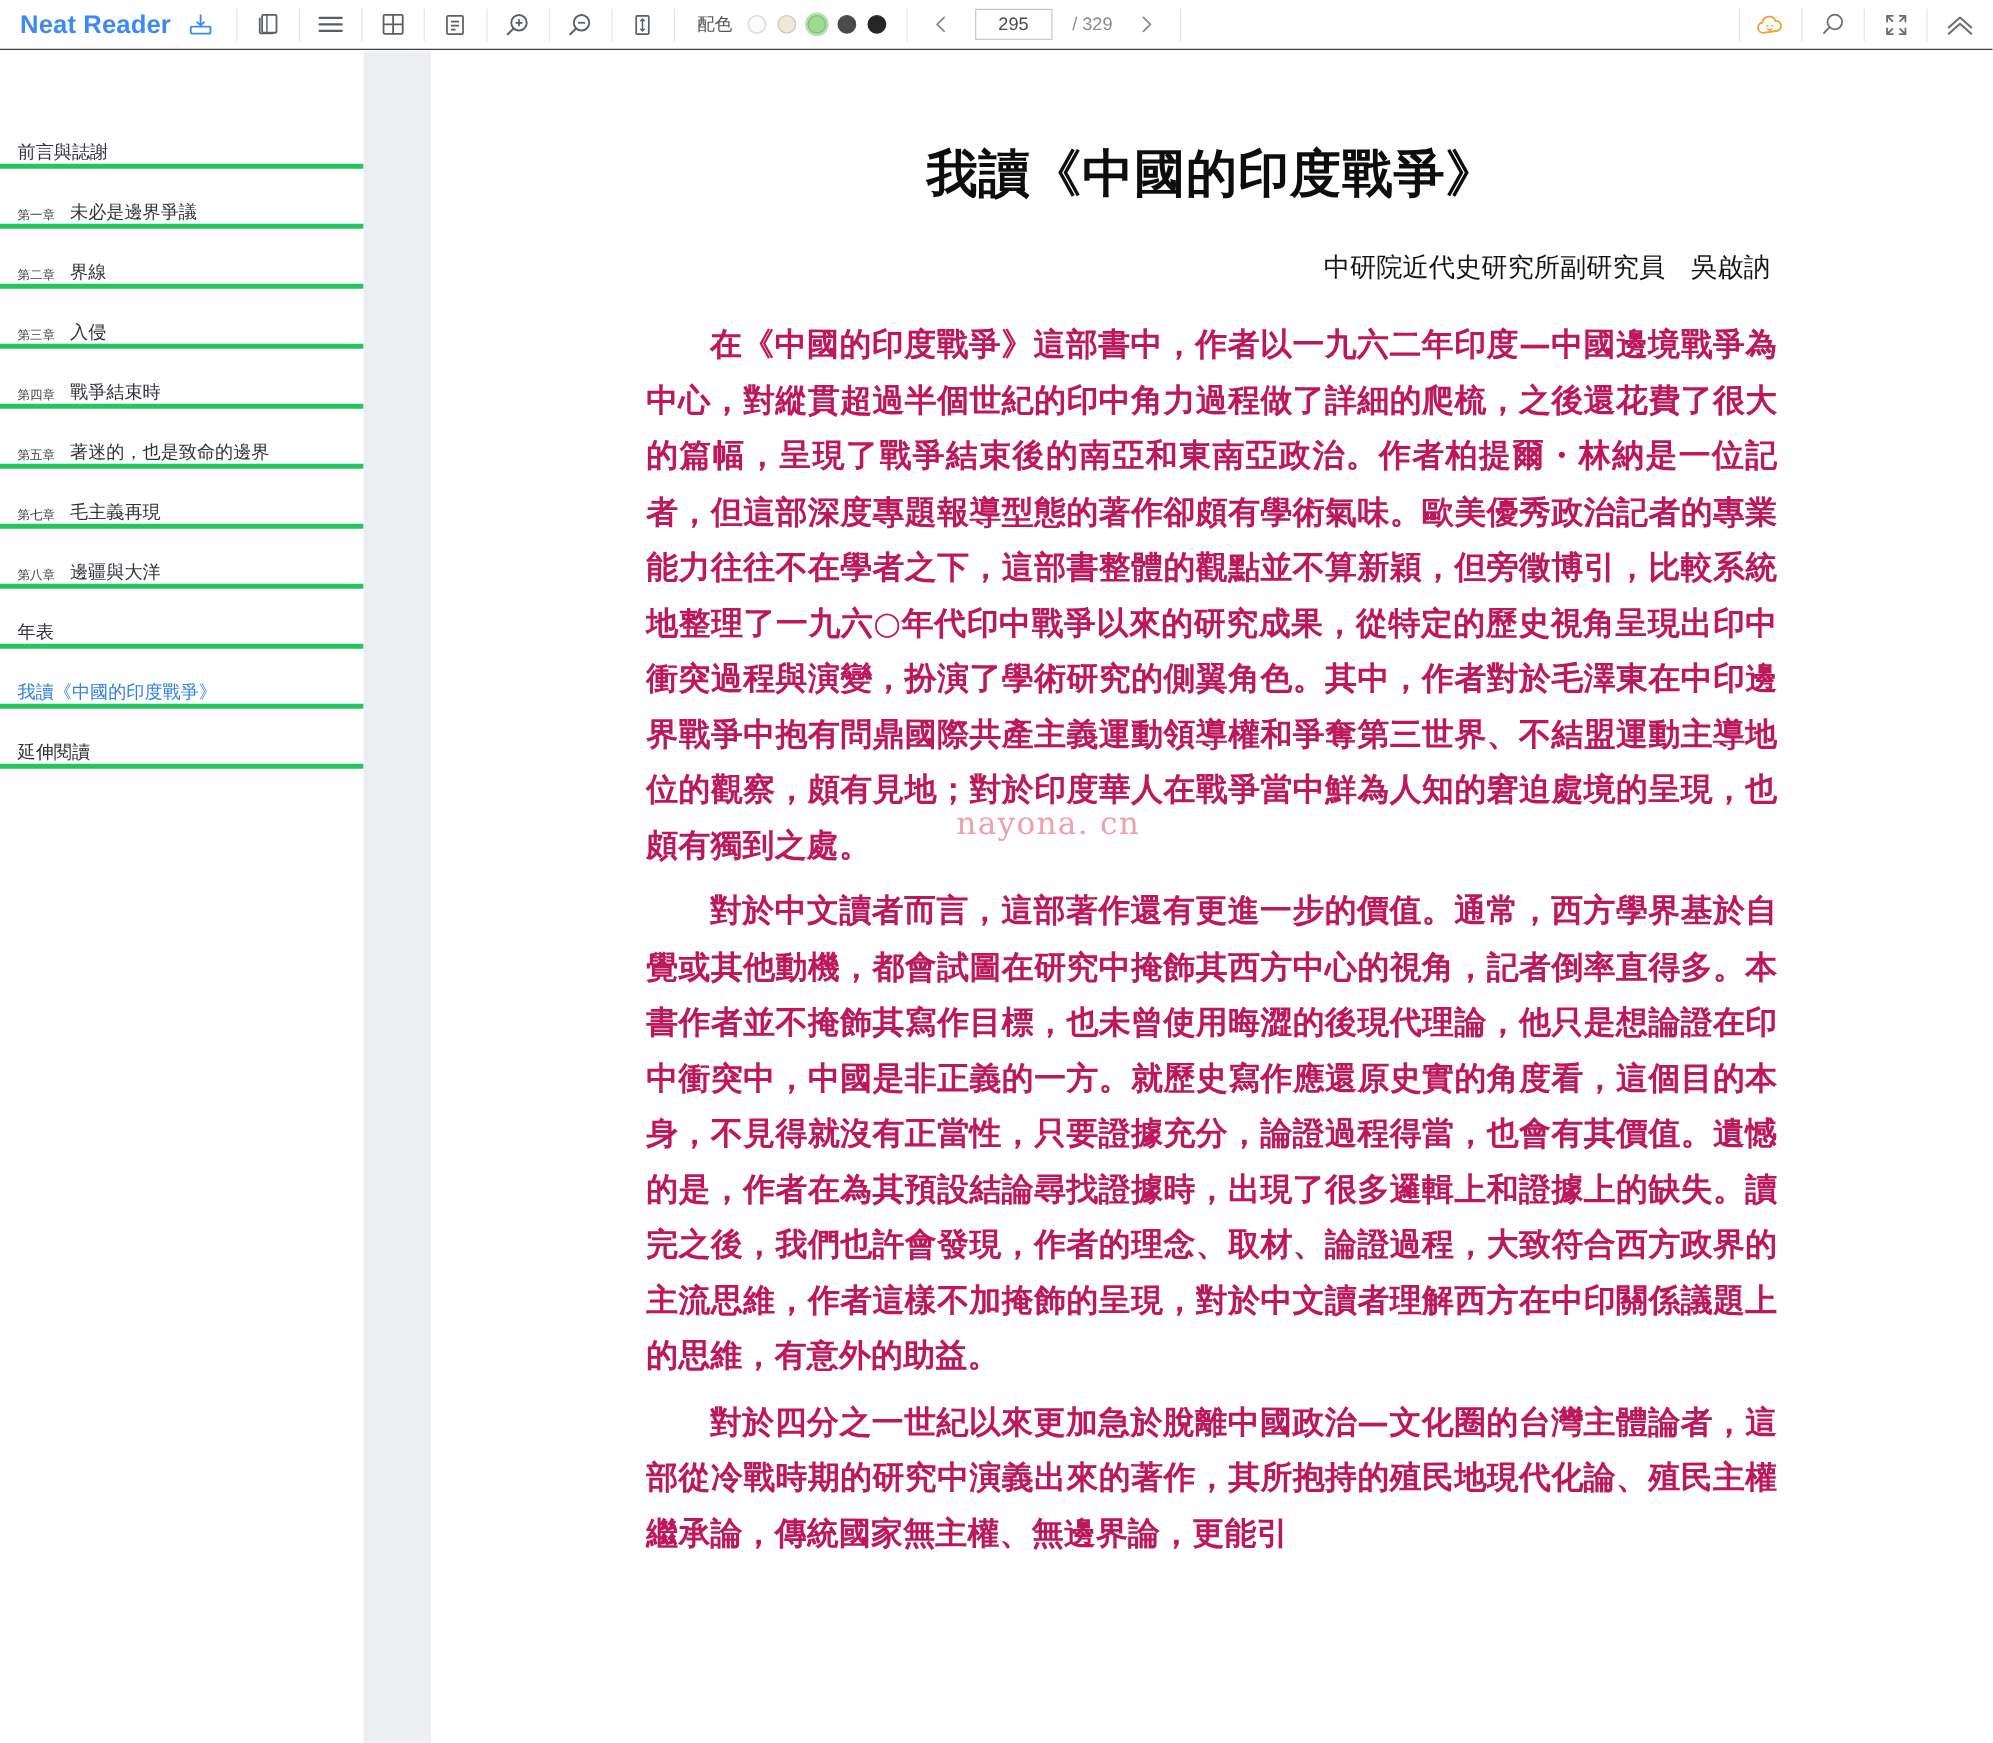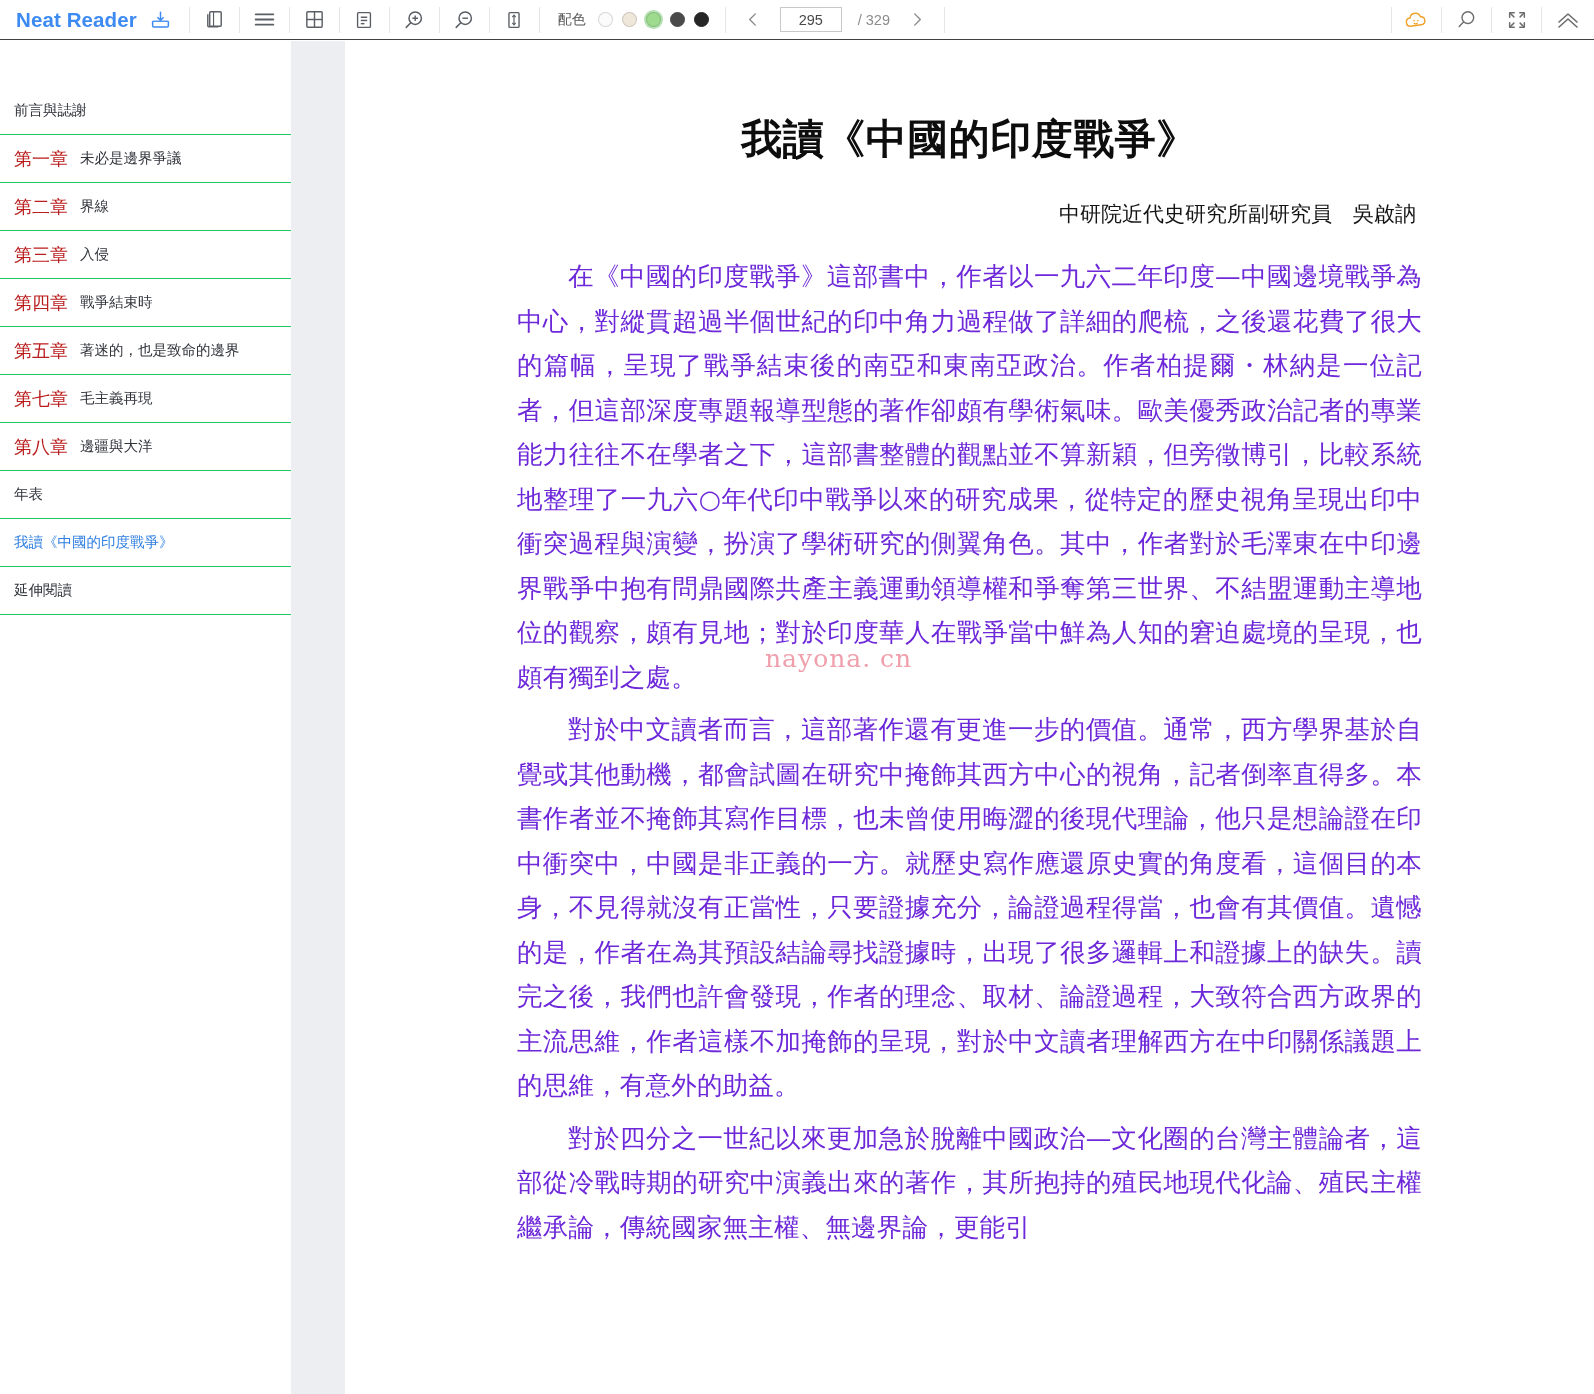--- a/index.html
+++ b/index.html
@@ -78,28 +78,28 @@
 
   
   #sidebar {
     position: absolute; top: 41px; left: 0;
     width: 291px; height: 1353px;
     background: #ffffff;
     overflow: hidden;
   }
   .toc-pad { height: 46px; }
   .toc-item {
-    height: 48px; display: flex; align-items: center;
+    height: 48px; display: flex; align-items: flex-end;
     padding: 0 14px 0 14px;
-    border-bottom: 1px solid #22c55e;
+    border-bottom: 4px solid #22c55e;
     cursor: pointer;
     white-space: nowrap;
   }
   .toc-num {
-    font-size: 18px; color: #b91c1c; margin-right: 12px;
+    font-size: 10px; color: #404040; margin-right: 12px;
     font-family: "DejaVu Sans", "Liberation Sans", sans-serif;
   }
   .toc-title {
     font-size: 14.5px; color: #30333a;
     font-family: "DejaVu Sans", "Liberation Sans", sans-serif;
   }
   .toc-item.active .toc-title,
   .toc-item.active .toc-num { color: #2f7fe0; }
 
   
@@ -142,26 +142,27 @@
     font-size: 21px;
     color: #141414;
     margin: 0 6px 26px 0;
     font-family: "DejaVu Sans", "Liberation Sans", sans-serif;
     white-space: pre;
   }
   .para {
     font-family: "DejaVu Serif", "Liberation Serif", serif;
     font-size: 25.5px;
     line-height: 44.5px;
-    color: #6d28d9;
+    color: #be185d;
     text-align: justify;
     text-justify: inter-character;
     text-indent: 2em;
     margin: 0 0 8px 0;
     letter-spacing: .2px;
+    font-weight: bold;
   }
   #watermark {
     position: absolute;
     left: 248px;
     top: 603px;
     font-family: "DejaVu Serif", "Liberation Serif", serif;
     font-size: 25px;
     color: #f0a0ad;
     letter-spacing: 1px;
     pointer-events: none;

